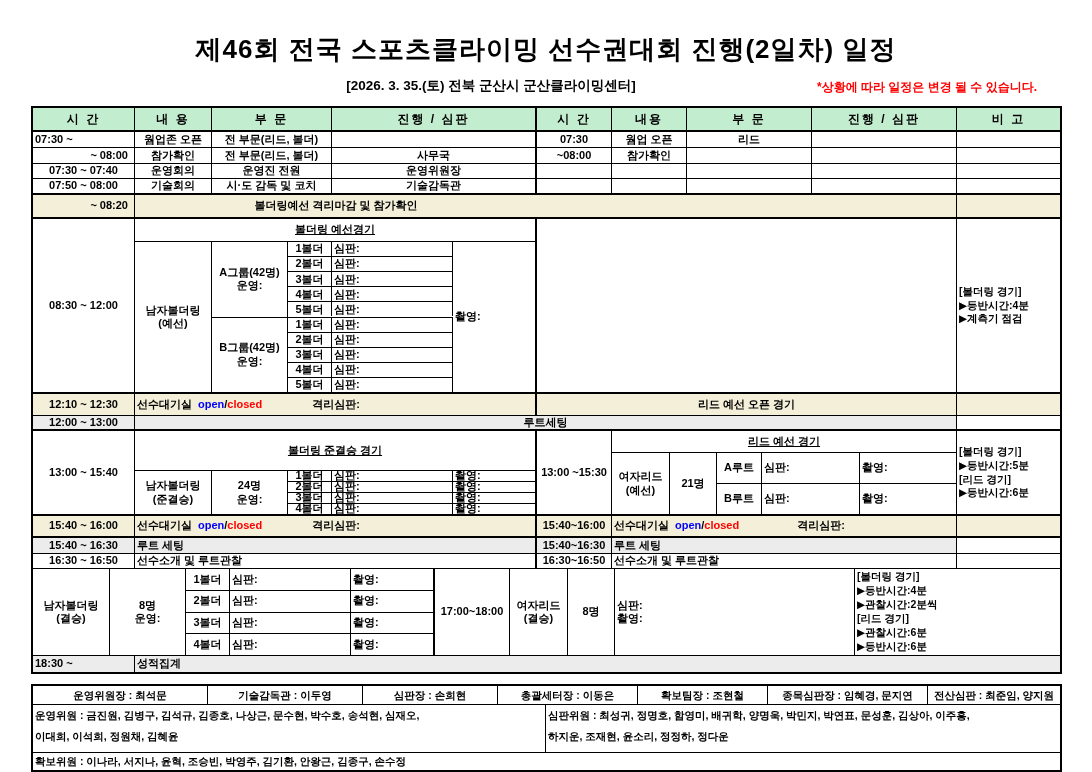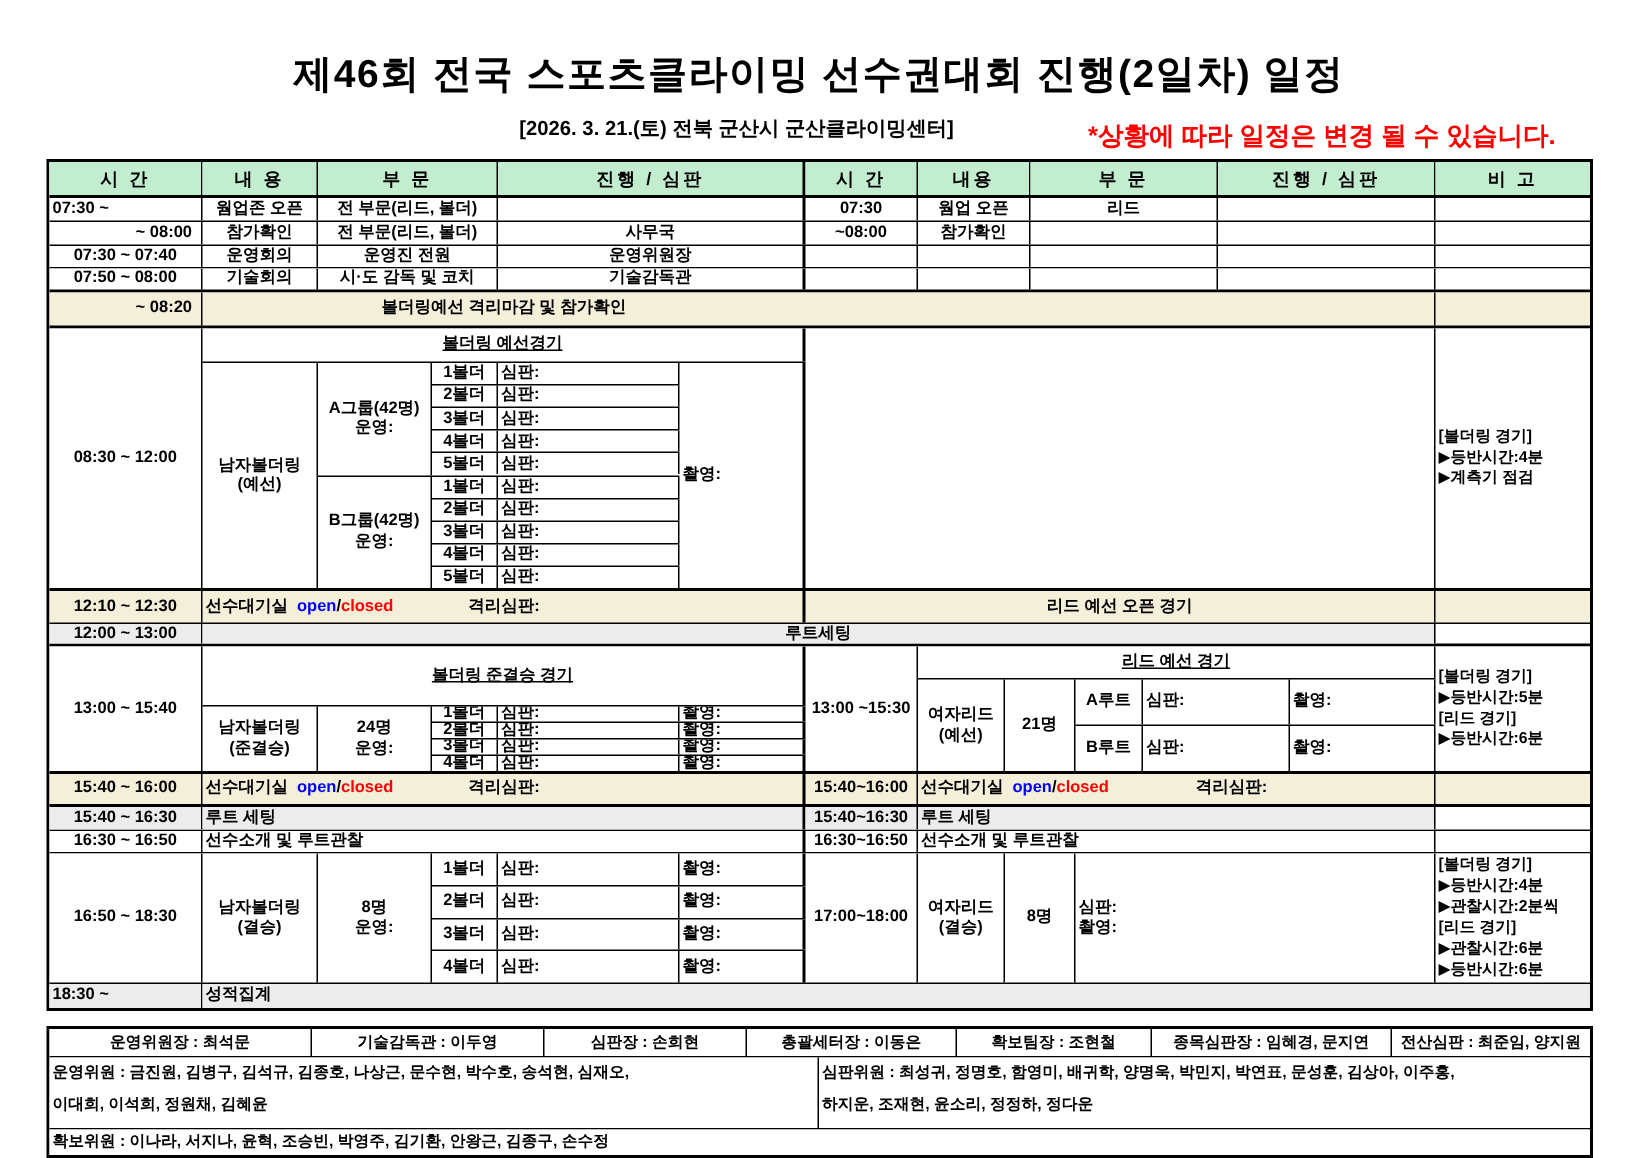--- a/index.html
+++ b/index.html
@@ -4,21 +4,21 @@
 <style>
   :root{
     --green:#C3EDCF; --beige:#F3EFD9; --gray:#ECECEC; --red:#FF0000; --blue:#0000FF; --line:#000;
   }
   *{margin:0;padding:0;box-sizing:border-box;}
   body{background:#fff;font-family:"Liberation Sans","DejaVu Sans",sans-serif;}
   .sheet{position:relative;width:1092px;height:772px;background:#fff;overflow:hidden;font-weight:bold;color:#000;}
   .title{margin-top:32px;text-align:center;font-size:26px;letter-spacing:1px;}
   .subrow{position:relative;margin-top:10px;height:20px;}
   .subtitle{position:absolute;left:0;right:110px;text-align:center;font-size:13.5px;}
-  .alert{position:absolute;right:55px;top:2px;font-size:17px;color:var(--red);}
+  .alert{position:absolute;right:55px;top:2px;font-size:12px;color:var(--red);}
 
   .maintable{margin:9px 0 0 31px;width:1031px;border:2px solid var(--line);}
   .band{display:flex;border-bottom:1px solid var(--line);background:#fff;}
   .band.bb2{border-bottom-width:2px;}
   .band:last-child{border-bottom:none;}
   .beige-band{background:var(--beige);}
   .c{display:flex;align-items:center;justify-content:center;border-right:1px solid var(--line);
      flex-shrink:0;overflow:hidden;text-align:center;font-size:11px;line-height:1.22;}
   .c.left{justify-content:flex-start;text-align:left;padding:0 2px;}
   .c.right{justify-content:flex-end;text-align:left;padding:0 6px;}
@@ -52,21 +52,21 @@
   .b0{width:175px}.b1{width:155px}.b2{width:135px}.b3{width:140px}.b4{width:130px}.b5{width:160px}.b6{width:132px}
   .w513{width:513px}.w514{width:514px}
   .offline{line-height:21px;padding:2px 6px;}
 </style>
 </head>
 <body>
 
 <div class="sheet">
   <div class="title">제46회 전국 스포츠클라이밍 선수권대회 진행(2일차) 일정</div>
   <div class="subrow">
-    <div class="subtitle">[2026. 3. 21.(토) 전북 군산시 군산클라이밍센터]</div>
+    <div class="subtitle">[2026. 3. 35.(토) 전북 군산시 군산클라이밍센터]</div>
     <div class="alert">*상황에 따라 일정은 변경 될 수 있습니다.</div>
   </div>
 
   <div class="maintable">
 
     <div class="band bb2" style="height:24px">
       <div class="c hc w102">시  간</div>
       <div class="c hc w77">내  용</div>
       <div class="c hc w120">부  문</div>
       <div class="c hc w205 mid">진행 / 심판</div>
@@ -314,21 +314,20 @@
 
     <div class="band" style="height:15px">
       <div class="c w102">16:30 ~ 16:50</div>
       <div class="c w402 left mid">선수소개 및 루트관찰</div>
       <div class="c w75">16:30~16:50</div>
       <div class="c w345 left">선수소개 및 루트관찰</div>
       <div class="c w103 no-r"></div>
     </div>
 
     <div class="band" style="height:87px">
-      <div class="c w102">16:50 ~ 18:30</div>
       <div class="c w77 pre">남자볼더링
 (결승)</div>
       <div class="c w76 pre">8명
 운영:</div>
       <div class="vstack w249">
         <div class="srow">
             <div class="c w44">1볼더</div>
             <div class="c w121 left">심판:</div>
             <div class="c w84 left mid">촬영:</div>
           </div>

